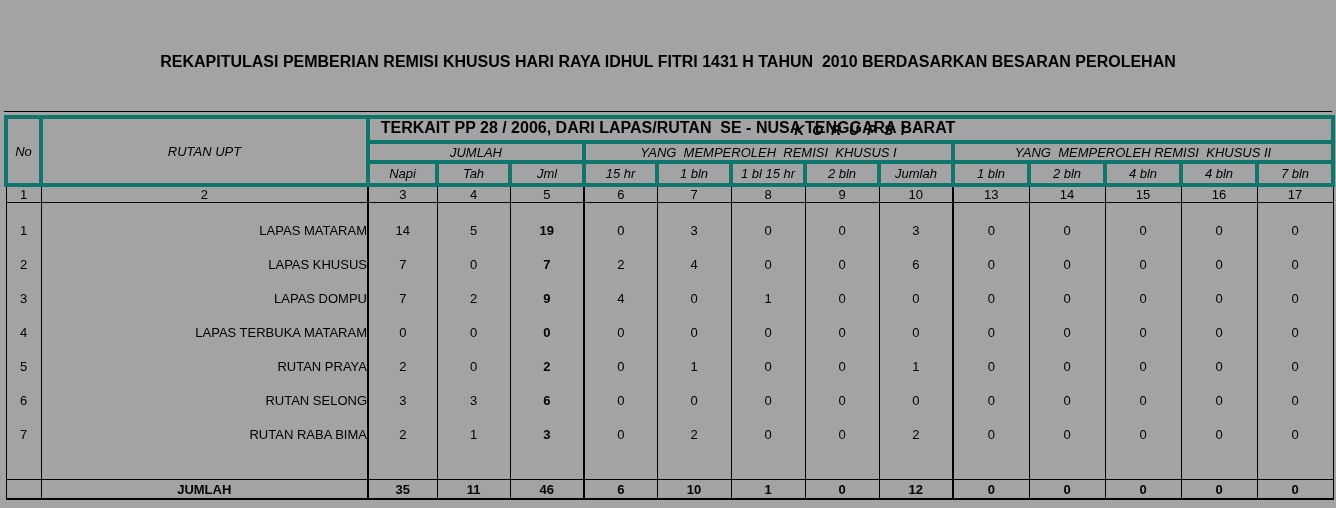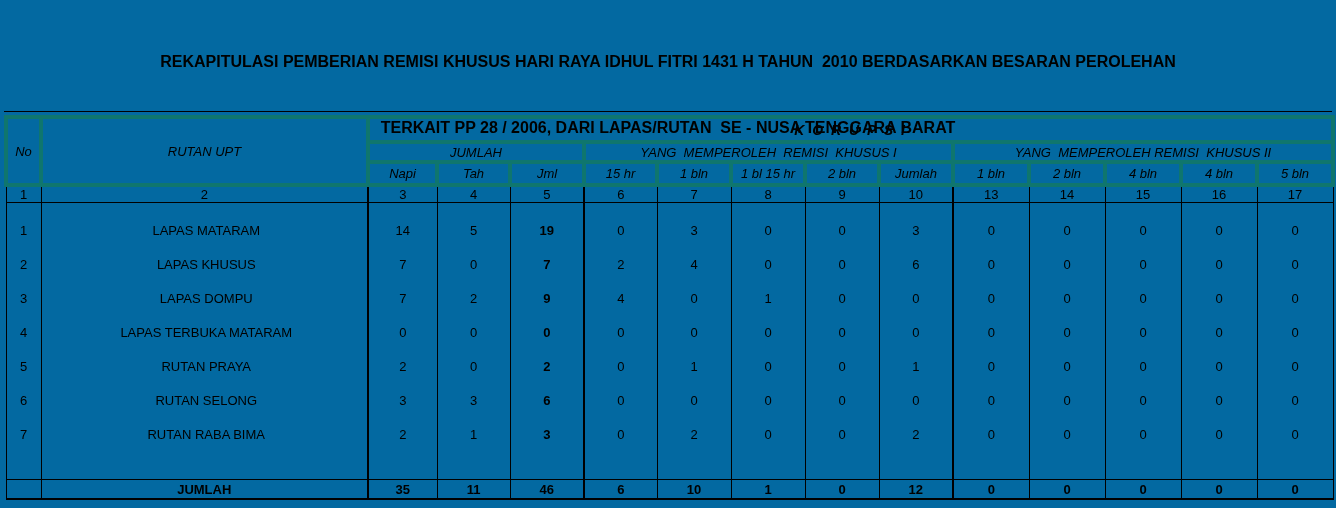--- a/index.html
+++ b/index.html
@@ -1,17 +1,17 @@
 <!DOCTYPE html>
 <html><head>
 <meta charset="utf-8">
 <style>
   html,body { margin:0; padding:0; background:#fff; }
   .page {
-    position:relative; width:1336px; height:508px; background:#0369a1;
+    position:relative; width:1336px; height:508px; background:#a3a3a3;
     font-family:"Liberation Sans", sans-serif; color:#000; overflow:hidden;
   }
   .title {
     position:absolute; top:7px; left:0; width:100%;
     text-align:center; font-weight:bold; font-size:16px; line-height:22px;
     white-space:pre;
   }
   .topline { position:absolute; top:111px; left:4px; width:1328px; height:1px; background:#000; }
   table.recap {
     position:absolute; top:115px; left:4px; width:1329px;
@@ -25,21 +25,21 @@
   .r-group th { height:16px; }
   .r-sub th { height:19px; }
   .r-nums td { height:15px; border:1px solid #000; }
   .r-spacer td { height:10px; }
   .r-filler td { height:28px; }
   .r-spacer td, .r-filler td, .data-row td {
     border-left:1px solid #000; border-right:1px solid #000;
     border-top:none; border-bottom:none;
   }
   .data-row td { height:34px; }
-  .c-name { text-align:center; padding-left:4px;margin-left:30px; }
+  .c-name { text-align:right; padding-left:4px;margin-left:30px; }
   .b { font-weight:bold; }
   .sep { border-left:2px solid #000 !important; }
   .r-total td {
     height:18px; border:1px solid #000; border-bottom:2px solid #000;
     font-weight:bold;
   }
 </style>
 </head>
 <body>
 
@@ -87,21 +87,21 @@
         <th class="hcell">Jml</th>
         <th class="hcell sep">15 hr</th>
         <th class="hcell">1 bln</th>
         <th class="hcell">1 bl 15 hr</th>
         <th class="hcell">2 bln</th>
         <th class="hcell">Jumlah</th>
         <th class="hcell sep">1 bln</th>
         <th class="hcell">2 bln</th>
         <th class="hcell">4 bln</th>
         <th class="hcell">4 bln</th>
-        <th class="hcell">5 bln</th>
+        <th class="hcell">7 bln</th>
       </tr>
       <tr class="r-nums">
         <td>1</td>
         <td>2</td>
         <td class="sep">3</td>
         <td>4</td>
         <td>5</td>
         <td class="sep">6</td>
         <td>7</td>
         <td>8</td>

